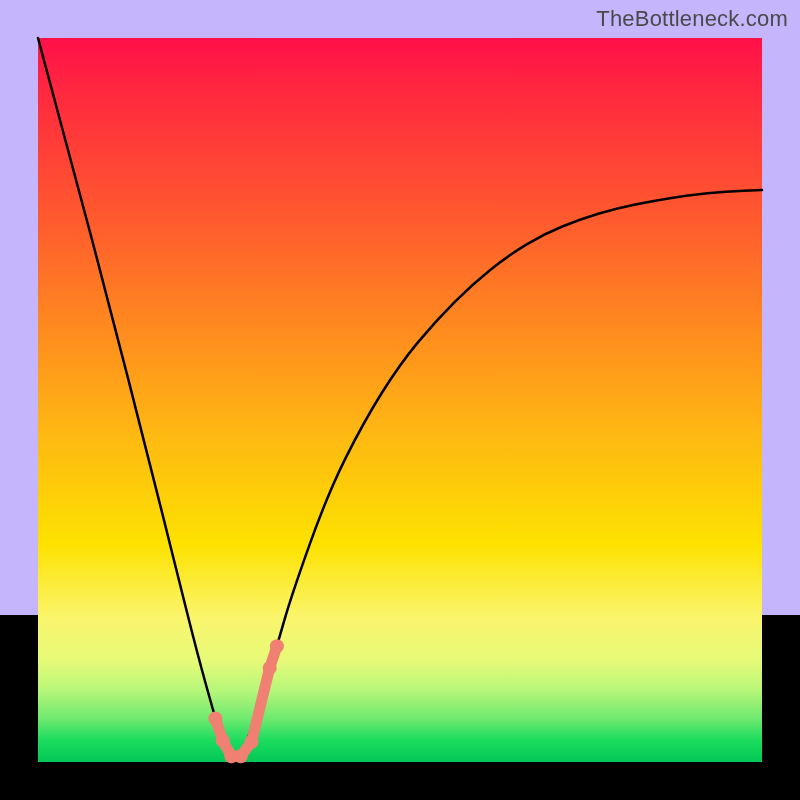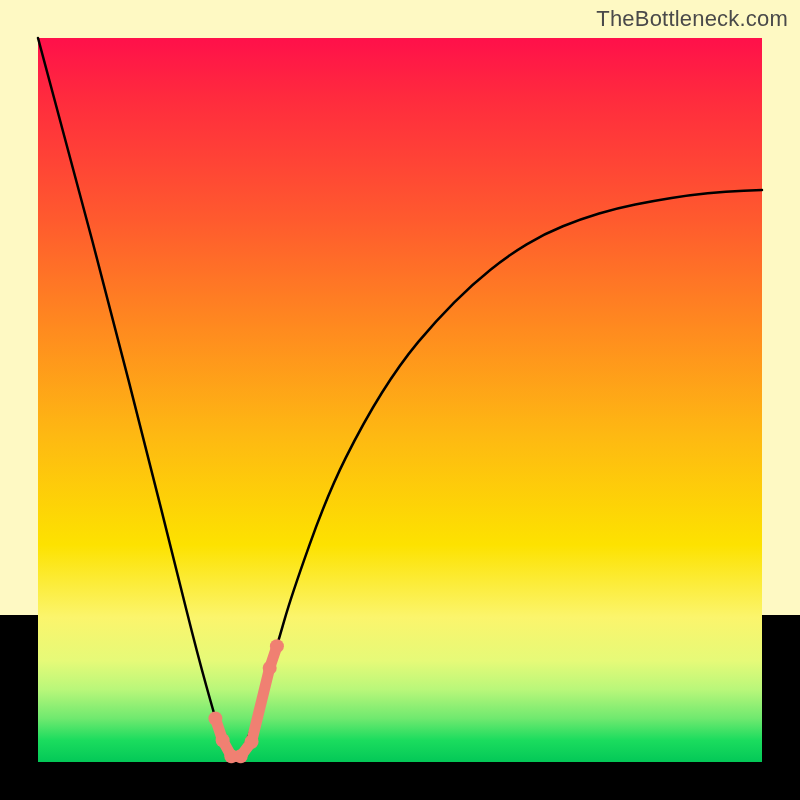--- a/index.html
+++ b/index.html
@@ -9,21 +9,21 @@
     height: 800px;
     background: #000;
     font-family: Arial, Helvetica, sans-serif;
     overflow: hidden;
   }
   .frame {
     position: absolute;
     left: 0; top: 0;
     width: 800px;
     height: 615px;
-    background: #fef9c3;
+    background: #c4b5fd;
   }
   .plot-area {
     position: absolute;
     left: 38px;
     top: 38px;
     width: 724px;
     height: 724px;
     
     background: linear-gradient(
       to bottom,

